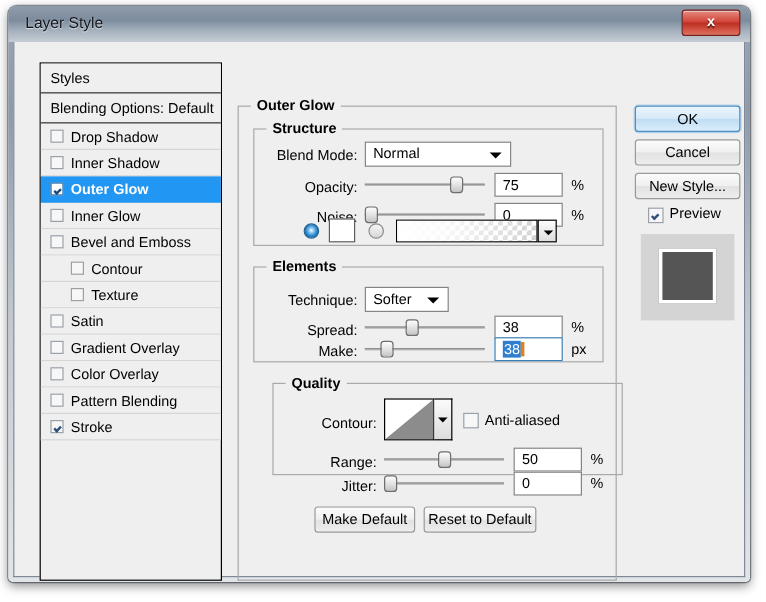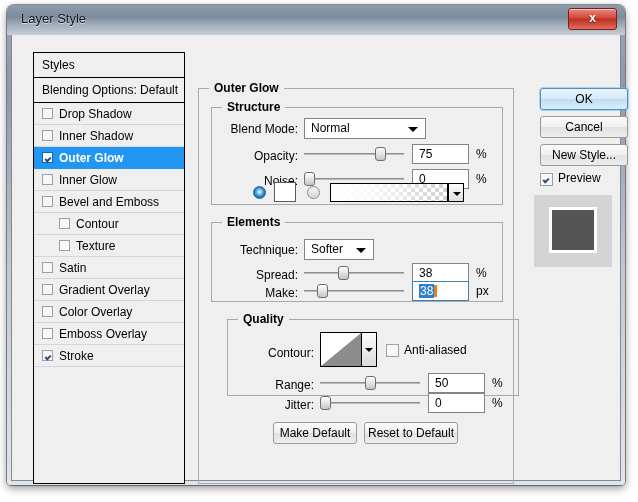--- a/index.html
+++ b/index.html
@@ -191,21 +191,21 @@
   .aa-cb{
     position:absolute;width:13px;height:13px;border:1px solid #9aa0a8;
     background:#f7f7f7;box-sizing:border-box;cursor:pointer;
   }
 
   
   .btn{
     position:absolute;height:22px;box-sizing:border-box;
     background:linear-gradient(180deg,#fbfbfb 0%,#f0f0f0 48%,#e2e2e2 52%,#ededed 100%);
     border:1px solid #9a9a9a;border-radius:3px;
-    font-size:12px;color:#000;text-align:center;line-height:20px;cursor:pointer;margin-left:11px;
+    font-size:12px;color:#000;text-align:center;line-height:20px;cursor:pointer;
   }
   .btn.default{
     background:linear-gradient(180deg,#eaf4fd 0%,#d7eaf9 48%,#bfdcf3 52%,#d9eefb 100%);
     border:1px solid #4b8fc4;
     box-shadow:0 0 0 1px rgba(120,180,225,.5);
   }
   #ok-btn{left:517px;top:53px;width:88px;}
   #cancel-btn{left:517px;top:81px;width:88px;}
   #newstyle-btn{left:517px;top:109px;width:88px;}
   #makedefault-btn{left:250px;top:387px;width:84px;}
@@ -250,21 +250,21 @@
             <div class="eff-row"><span class="cb"></span><span>Drop Shadow</span></div>
             <div class="eff-row"><span class="cb"></span><span>Inner Shadow</span></div>
             <div class="eff-row selected"><span class="cb on"></span><span>Outer Glow</span></div>
             <div class="eff-row"><span class="cb"></span><span>Inner Glow</span></div>
             <div class="eff-row"><span class="cb"></span><span>Bevel and Emboss</span></div>
             <div class="eff-row indent"><span class="cb"></span><span>Contour</span></div>
             <div class="eff-row indent"><span class="cb"></span><span>Texture</span></div>
             <div class="eff-row"><span class="cb"></span><span>Satin</span></div>
             <div class="eff-row"><span class="cb"></span><span>Gradient Overlay</span></div>
             <div class="eff-row"><span class="cb"></span><span>Color Overlay</span></div>
-            <div class="eff-row"><span class="cb"></span><span>Emboss Overlay</span></div>
+            <div class="eff-row"><span class="cb"></span><span>Pattern Blending</span></div>
             <div class="eff-row"><span class="cb on"></span><span>Stroke</span></div>
           </div>
       </div>
 
       <div class="grp" id="og-group">
         <div class="grp-title">Outer Glow</div>
 
         <div class="grp" id="structure">
           <div class="grp-title">Structure</div>
 

